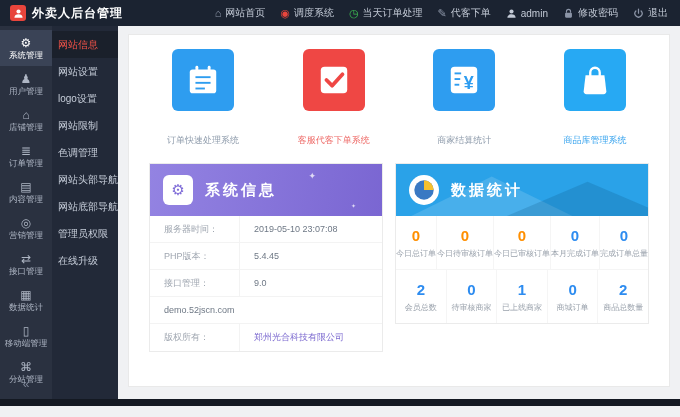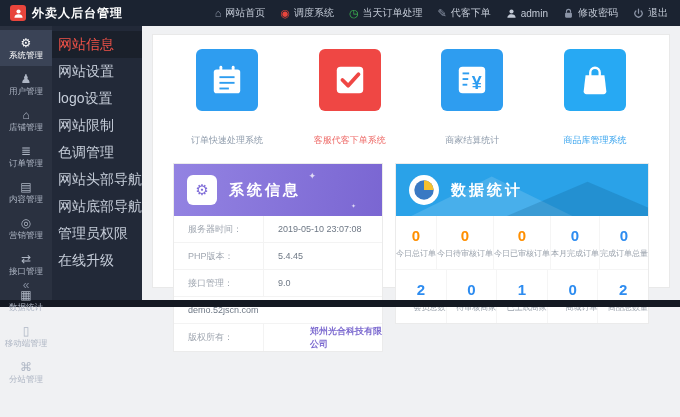--- a/index.html
+++ b/index.html
@@ -1,18 +1,18 @@
 <!DOCTYPE html>
 <html><head>
 <meta charset="utf-8">
 <style>
   * { margin:0; padding:0; box-sizing:border-box; }
   html,body { width:680px; height:417px; overflow:hidden; background:#f0f1f3;
     font-family:"Liberation Sans", sans-serif; }
-  .app { width:680px; height:307px; display:flex; flex-direction:column; }
+  .app { width:680px; height:406px; display:flex; flex-direction:column; }
 
   
   .topbar { flex:0 0 26px; background:#1b2331; display:flex; align-items:center; padding:0 12px 0 10px; }
   .brand { display:flex; align-items:center; gap:6px; margin-right:auto; cursor:pointer; }
   .logo { width:16px; height:16px; background:#e8453c; border-radius:3px; display:flex; align-items:center; justify-content:center; }
   .brand-title { color:#ffffff; font-size:12px; font-weight:bold; letter-spacing:1px; }
   .topnav { display:flex; align-items:center; gap:15px; }
   .top-item { display:flex; align-items:center; gap:4px; color:#c3cad6; font-size:10px; cursor:pointer; white-space:nowrap; }
   .top-item .g { font-size:11px; line-height:1; color:#8b94a6; }
   .g.red { color:#e8453c; } .g.green { color:#3cb950; }
@@ -22,21 +22,21 @@
   .body { flex:1; display:flex; min-height:0; }
 
   .sidebar { flex:0 0 52px; background:#2a3140; position:relative; padding-top:4px; }
   .side-item { height:36px; display:flex; flex-direction:column; align-items:center; justify-content:center; gap:2px; color:#aeb6c4; cursor:pointer; }
   .side-item.active { background:#3a4356; color:#ffffff; }
   .side-icon { font-size:12px; line-height:1; }
   .side-label { font-size:8.5px; line-height:1; }
   .collapse { position:absolute; bottom:8px; left:0; right:0; text-align:center; color:#7e8798; font-size:12px; cursor:pointer; }
 
   .submenu { flex:0 0 58px; background:#222938; padding-top:5px; }
-  .sub-item { height:27px; line-height:27px; padding-left:6px; font-size:14px; color:#c6cdd9; cursor:pointer; white-space:nowrap; }
+  .sub-item { height:27px; line-height:27px; padding-left:6px; font-size:10px; color:#c6cdd9; cursor:pointer; white-space:nowrap; }
   .sub-item.active { color:#f25248; background:rgba(0,0,0,.22); }
 
   
   .main { flex:1; min-width:0; padding:8px 10px 12px 10px; background:#f0f1f3; }
   .card { background:#ffffff; border:1px solid #e9e9e9; height:100%; padding:14px 20px 0 20px; }
 
   .tiles { display:flex; justify-content:space-between; padding:0 10px; }
   .tile-block { display:flex; flex-direction:column; align-items:center; width:88px; cursor:pointer; }
   .tile { width:62px; height:62px; border-radius:6px; display:flex; align-items:center; justify-content:center; }
   .t1 { background:#2e9df0; } .t2 { background:#ef4744; } .t3 { background:#2e9df0; }
@@ -53,30 +53,30 @@
   .head-icon-box { width:30px; height:30px; background:#ffffff; border-radius:6px; display:flex; align-items:center; justify-content:center; color:#7f6cd8; font-size:15px; z-index:1; }
   .head-title { color:#ffffff; font-size:15px; margin-left:12px; letter-spacing:3px; z-index:1; font-weight:bold; }
   .sp { position:absolute; color:rgba(255,255,255,.75); z-index:0; }
   .sp1 { right:66px; top:7px;  font-size:9px; }
   .sp2 { right:26px; bottom:7px; font-size:6px; }
   .mtn { position:absolute; left:0; top:0; width:100%; height:100%; z-index:0; }
   .m1 { background:rgba(255,255,255,.14); clip-path:polygon(6% 100%, 38% 24%, 70% 100%); }
   .m2 { background:rgba(12,74,118,.20);  clip-path:polygon(44% 100%, 76% 34%, 108% 100%); }
 
   .info-row { display:flex; height:27px; align-items:stretch; border-bottom:1px solid #f3f3f3; font-size:9px; }
-  .info-row:last-child { border-bottom:none;gap:32px; }
+  .info-row:last-child { border-bottom:none; }
   .info-label { flex:0 0 90px; padding-left:14px; color:#a0a7b1; border-right:1px solid #f3f3f3; display:flex; align-items:center; }
   .info-value { padding-left:14px; color:#6e7885; display:flex; align-items:center; }
 
   .stat-row { display:flex; }
   .stat-row.r1 .stat-cell { border-bottom:1px solid #f5f5f5; }
   .stat-cell { flex:1; text-align:center; padding:12px 0 10px 0; border-right:1px solid #f5f5f5; }
   .stat-cell:last-child { border-right:none; }
   .stat-num { font-size:15px; font-weight:bold; line-height:1; }
-  .stat-label { font-size:8px; color:#9aa2ac; margin-top:5px; white-space:nowrap;text-align:right; }
+  .stat-label { font-size:8px; color:#9aa2ac; margin-top:5px; white-space:nowrap; }
 
   .footer-strip { flex:0 0 7px; background:#141922; }
 </style>
 </head>
 <body>
 
 <div class="app">
 
   <header class="topbar">
     <div class="brand">
@@ -291,21 +291,21 @@
                   <div class="info-label">接口管理：</div>
                   <div class="info-value">9.0</div>
                 </div>
 
                 <div class="info-row">
                   <div class="info-value">demo.52jscn.com</div>
                 </div>
 
                 <div class="info-row">
                   <div class="info-label">版权所有：</div>
-                  <div class="info-value" style="color: rgb(125, 107, 208); font-weight: bold;">郑州光合科技有限公司</div>
+                  <div class="info-value" style="color: rgb(125, 107, 208);">郑州光合科技有限公司</div>
                 </div>
               </div>
           </div>
 
           <div class="panel">
             <div class="panel-head stats-head">
               <div class="mtn m1"></div>
               <div class="mtn m2"></div>
               <div class="head-icon-box" style="border-radius:50%;">
                 <svg viewBox="0 0 34 34" width="30" height="30">

